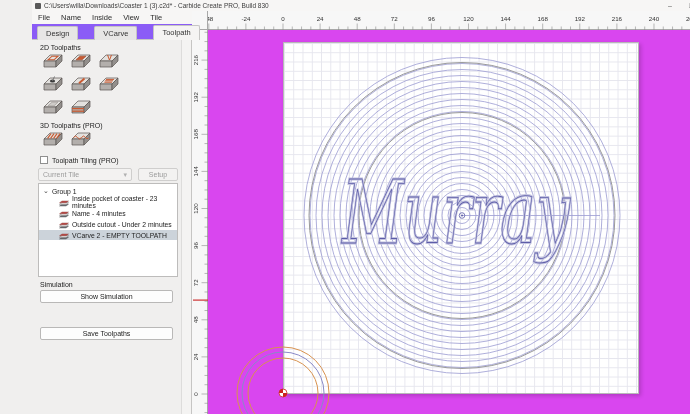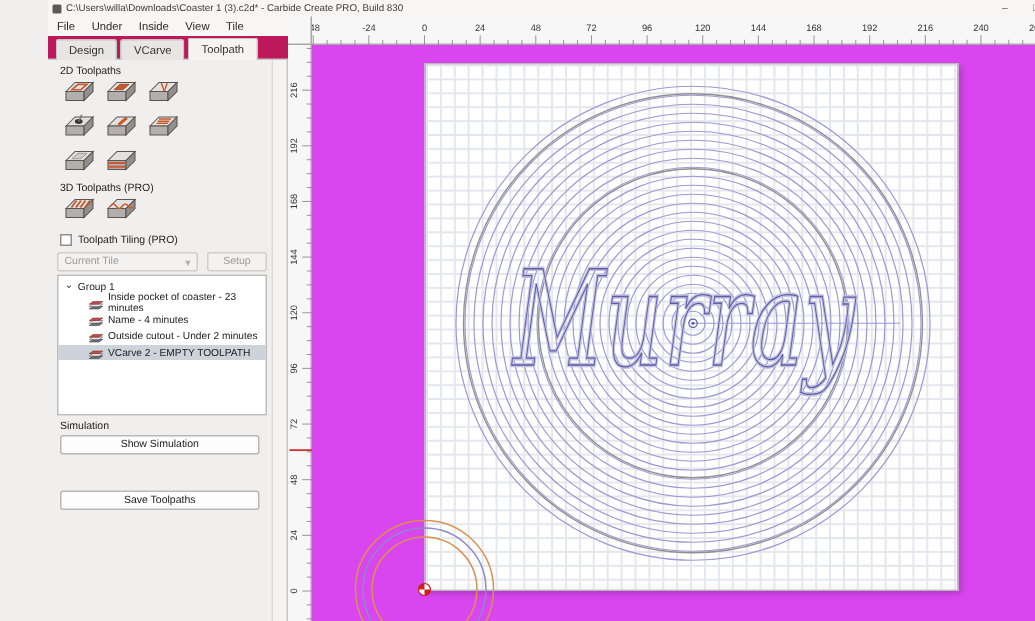--- a/index.html
+++ b/index.html
@@ -12,21 +12,21 @@
   .app-icon { width:6px; height:6px; margin:0 3px 0 3px; background:#5a5a5a; border-radius:1px; flex:0 0 auto; }
   .title-text { font-size:6.5px; color:#3c3c3c; white-space:nowrap; }
   .win-controls { position:absolute; right:6px; top:0; height:11px; display:flex; gap:17px; align-items:center; }
   .win-controls span { font-size:7px; color:#5a5a5a; line-height:11px; cursor:default; }
 
   
   .menubar { position:absolute; left:0; top:11px; width:160px; height:13px; background:#f7f6f5; display:flex; align-items:center; padding-left:6px; gap:11px; }
   .menubar span { font-size:7.5px; color:#2a2a2a; }
 
   
-  .tabbar { position:absolute; left:0; top:24px; width:160px; height:16px; border-bottom:1px solid #c6c5c4; background:#be185d; display:flex; align-items:flex-end; padding-left:5px; gap:2px; }
+  .tabbar { position:absolute; left:0; top:24px; width:160px; height:16px; border-bottom:1px solid #c6c5c4; background:#8b5cf6; display:flex; align-items:flex-end; padding-left:5px; gap:16px; }
   .tab { font-size:7.5px; color:#333; background:#e7e6e5; border:1px solid #c6c5c4; border-bottom:none; padding:2px 8px 2px 8px; border-radius:2px 2px 0 0; position:relative; top:1px; }
   .tab.active { background:#f5f4f3; padding-bottom:3px; z-index:2; }
 
   
   .sidepanel { position:absolute; left:0; top:40px; width:149px; height:374px; background:#f0efee; }
   .section-label { position:absolute; left:8px; font-size:7px; color:#222; }
   .icon-grid span.tpicon { position:absolute; width:24px; height:19px; display:inline-block; }
   .checkbox-row { position:absolute; left:8px; top:116px; display:flex; align-items:center; gap:4px; }
   .checkbox { width:8px; height:8px; background:#fff; border:1px solid #8f8f8f; }
   .checkbox-row label { font-size:7px; color:#222; }
@@ -69,21 +69,21 @@
     <span class="title-text">C:\Users\willa\Downloads\Coaster 1 (3).c2d* - Carbide Create PRO, Build 830</span>
     <span class="win-controls">
       <span>–</span>
       <span>□</span>
       <span>✕</span>
     </span>
   </div>
 
   <div class="menubar">
     <span>File</span>
-    <span>Under</span>
+    <span>Name</span>
     <span>Inside</span>
     <span>View</span>
     <span>Tile</span>
   </div>
 
   <div class="tabbar">
     <span class="tab">Design</span>
     <span class="tab">VCarve</span>
     <span class="tab active">Toolpath</span>
   </div>

